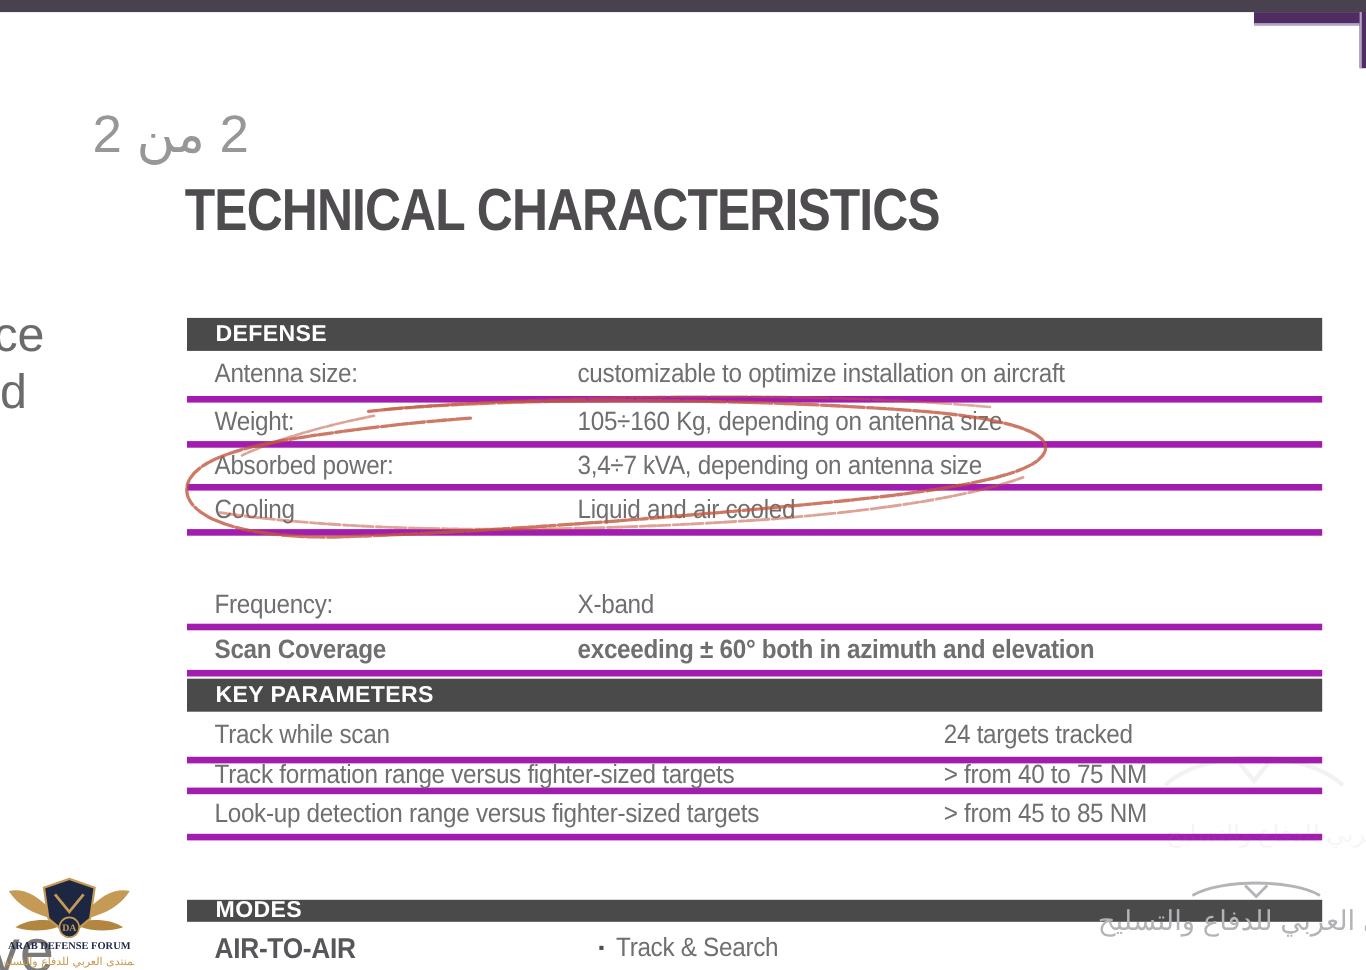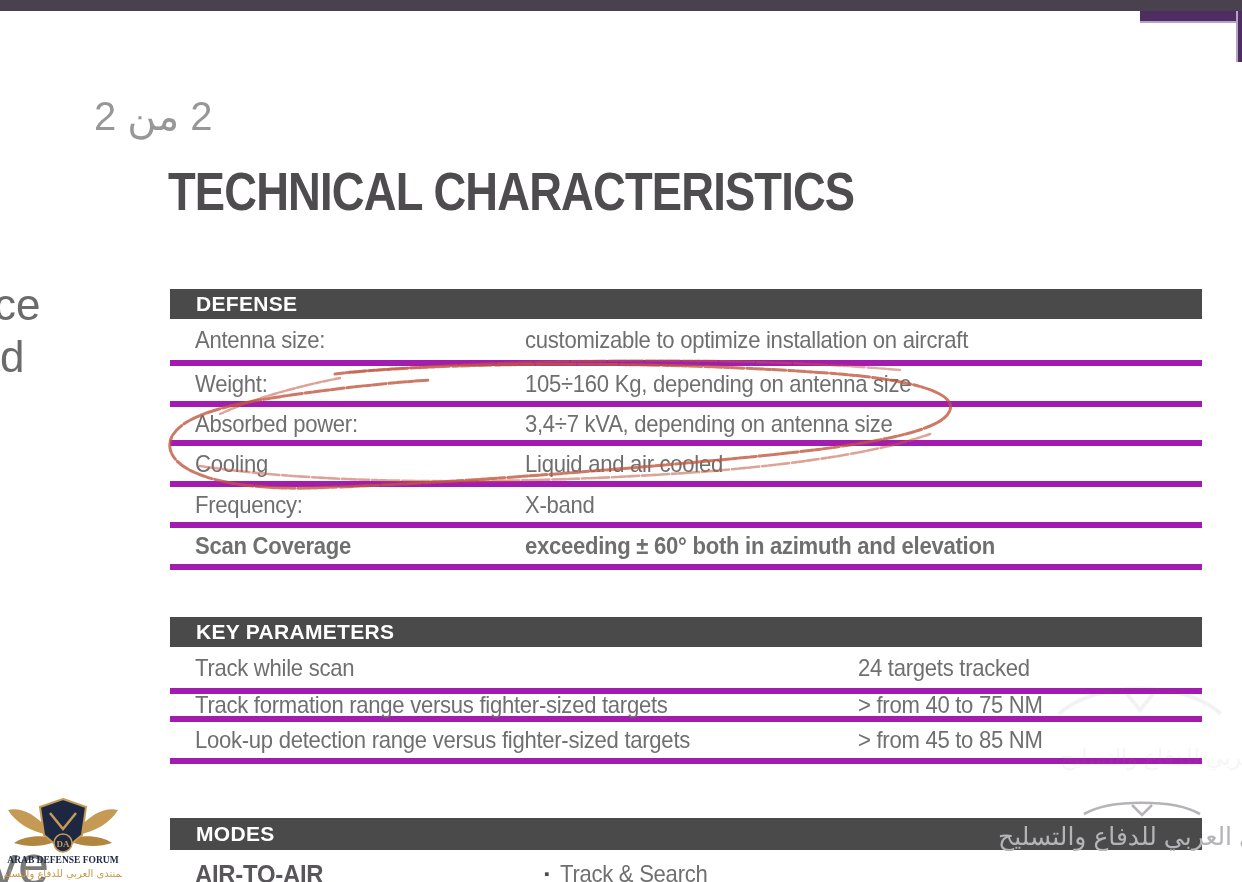--- a/index.html
+++ b/index.html
@@ -6,21 +6,21 @@
   #screen{
     position:relative;width:1242px;height:882px;overflow:hidden;background:#ffffff;
     font-family:"Liberation Sans", sans-serif;
   }
   
   .top-bar{position:absolute;left:0;top:0;width:1242px;height:11px;background:#49424e;}
   .accent-strip{position:absolute;left:1140px;top:11px;width:102px;height:10px;background:#4f2d63;border-bottom:2px solid #b4a4c3;}
   .accent-vert{position:absolute;left:1236px;top:11px;width:6px;height:51px;background:#4f2d63;border-left:2px solid #b4a4c3;}
 
   
-  .page-indicator{position:absolute;left:94px;top:93px;font-size:40px;color:#979797;direction:rtl;letter-spacing:0;}
+  .page-indicator{position:absolute;left:84px;top:93px;font-size:48px;color:#979797;direction:rtl;letter-spacing:0;}
   .doc-title{
     position:absolute;left:168px;top:160px;font-size:54px;font-weight:bold;color:#4e4c4f;
     transform:scaleX(0.84);transform-origin:0 0;letter-spacing:-1px;white-space:nowrap;
   }
 
   
   .edge-frag{position:absolute;color:#6b6b6b;white-space:nowrap;}
   .frag-top{left:-6px;top:280px;font-size:44px;}
   .frag-mid{left:0px;top:332px;font-size:44px;}
   .frag-bottom{left:-10px;top:832px;font-size:56px;color:#7a7a7a;}
@@ -84,21 +84,21 @@
       <span class="tvalue g-value">105÷160 Kg, depending on antenna size</span>
     </div>
     <div class="trow" style="height:39px;">
       <span class="tlabel">Absorbed power:</span>
       <span class="tvalue g-value">3,4÷7 kVA, depending on antenna size</span>
     </div>
     <div class="trow" style="height:41px;">
       <span class="tlabel">Cooling</span>
       <span class="tvalue g-value">Liquid and air cooled</span>
     </div>
-    <div class="trow" style="height:41px;">
+    <div class="trow" style="height:41px;margin-top:45px;">
       <span class="tlabel">Frequency:</span>
       <span class="tvalue g-value">X-band</span>
     </div>
     <div class="trow" style="height:42px;font-weight:bold;">
       <span class="tlabel">Scan Coverage</span>
       <span class="tvalue g-value">exceeding ± 60° both in azimuth and elevation</span>
     </div>
   </div>
 
   <div class="dtable" style="top:617px;">
@@ -111,21 +111,21 @@
       <span class="tlabel">Track formation range versus fighter-sized targets</span>
       <span class="tvalue k-value">&gt; from 40 to 75 NM</span>
     </div>
     <div class="trow" style="height:42px;">
       <span class="tlabel">Look-up detection range versus fighter-sized targets</span>
       <span class="tvalue k-value">&gt; from 45 to 85 NM</span>
     </div>
   </div>
 
   <div class="dtable" style="top:818px;">
-    <div class="thead" style="height:32px;">MODES</div>
+    <div class="thead" style="height:20px;">MODES</div>
     <div class="trow" style="height:48px;border-bottom:none;">
       <span class="tlabel m-label">AIR-TO-AIR</span>
       <span class="m-bullet">▪</span>
       <span class="tvalue m-value">Track &amp; Search</span>
     </div>
   </div>
 
   <svg class="annotation-svg" width="850" height="168" viewBox="0 0 850 168">
     <g fill="none" stroke="#c1573f" stroke-linecap="round">
       <path d="M195 26 C300 14 520 12 700 26 C770 32 816 44 810 62 C804 82 740 96 620 108 C480 122 300 136 170 140 C90 142 34 126 30 100 C27 78 60 62 120 52 C160 45 230 36 290 32" stroke-width="3" opacity="0.8" stroke-dasharray="9 2 5 2 13 3 6 2"></path>

